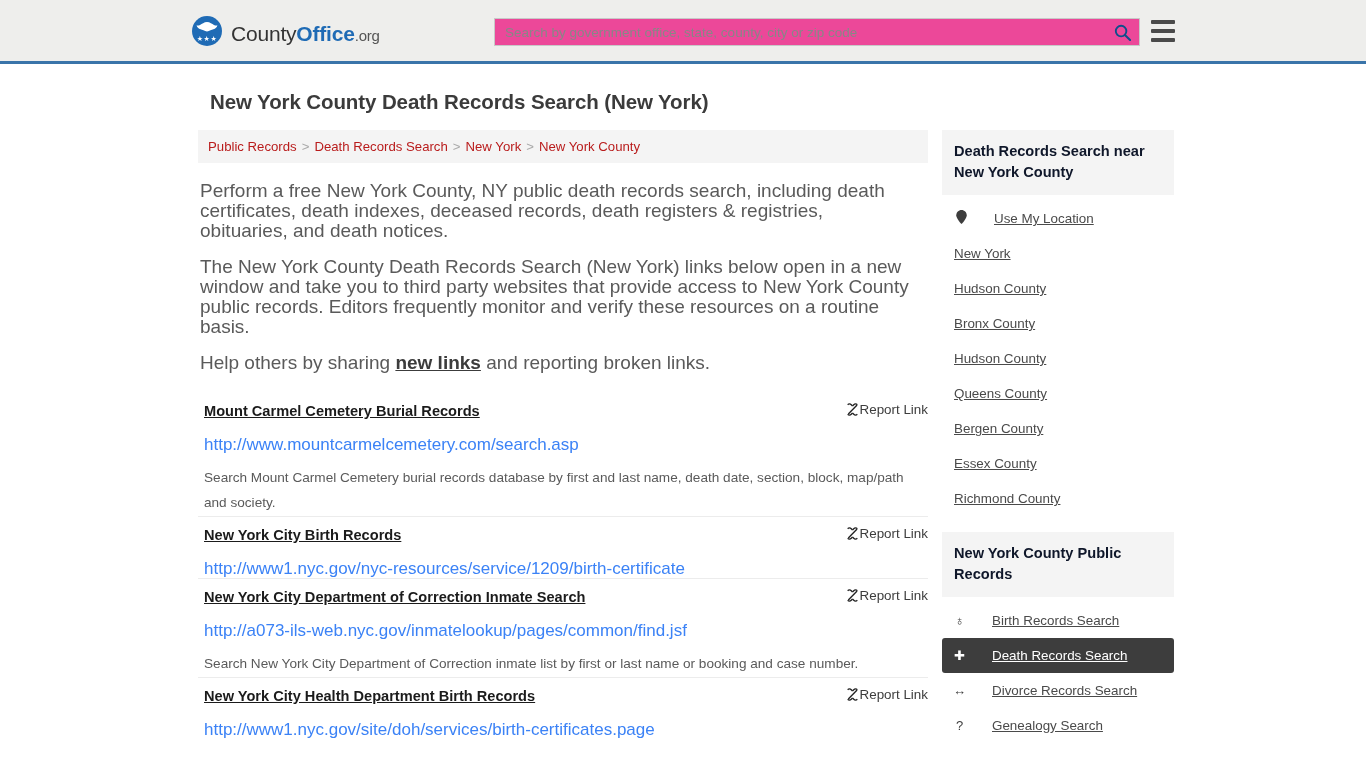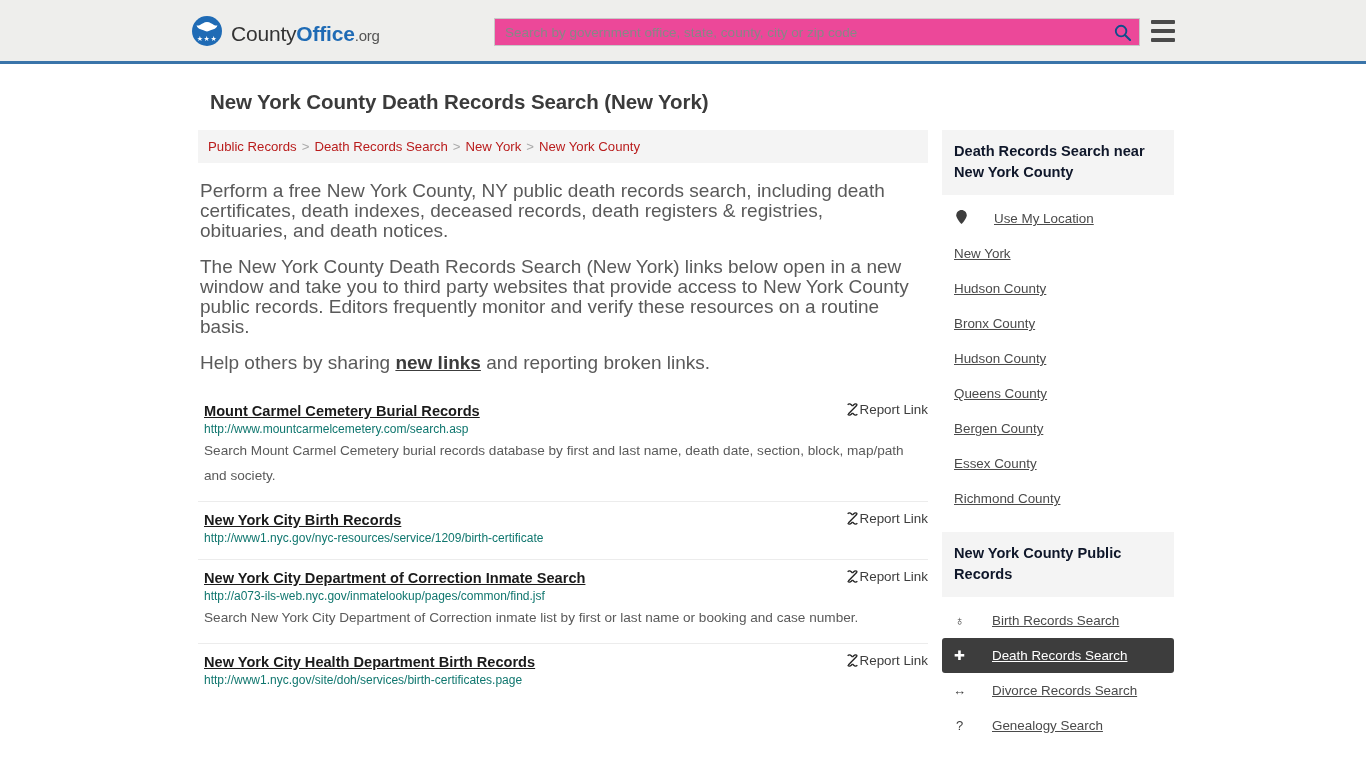--- a/index.html
+++ b/index.html
@@ -144,21 +144,21 @@
   .intro.first { margin-top: 18px; }
   .intro a {
     color: #3c3c3c;
     text-decoration: underline;
     font-weight: bold;
   }
 
   
   #results { margin-top: 20px; }
   .result {
-    padding: 8px 0 13px 6px;
+    padding: 8px 0 1px 6px;
     border-bottom: 1px solid #ececec;
     position: relative;
   }
   .result:last-child { border-bottom: none; }
   .result-head {
     display: flex;
     align-items: flex-start;
     justify-content: space-between;
   }
   .result-title {
@@ -177,31 +177,31 @@
     flex: 0 0 auto;
     margin-left: 20px;
     padding-top: 1px;
   }
   .report-link-label {
     font-size: 13.4px;
     color: #3d3d3d;
   }
   .result-url {
     display: block;
-    font-size: 12px;
-    color: #0f766e;
-    margin-top: 0;
+    font-size: 17px;
+    color: #3b82f6;
+    margin-top: 16px;
     text-decoration: none;
     line-height: 16px;
   }
   .result-desc {
     font-size: 13.6px;
     color: #5a5a5a;
     line-height: 25px;
-    margin-top: 1px;
+    margin-top: 12px;
     max-width: 715px;
   }
 
   
   .side-card-header {
     background: #f4f4f4;
     padding: 11px 12px 12px 12px;
     font-size: 14.6px;
     font-weight: bold;
     color: #0f172a;

